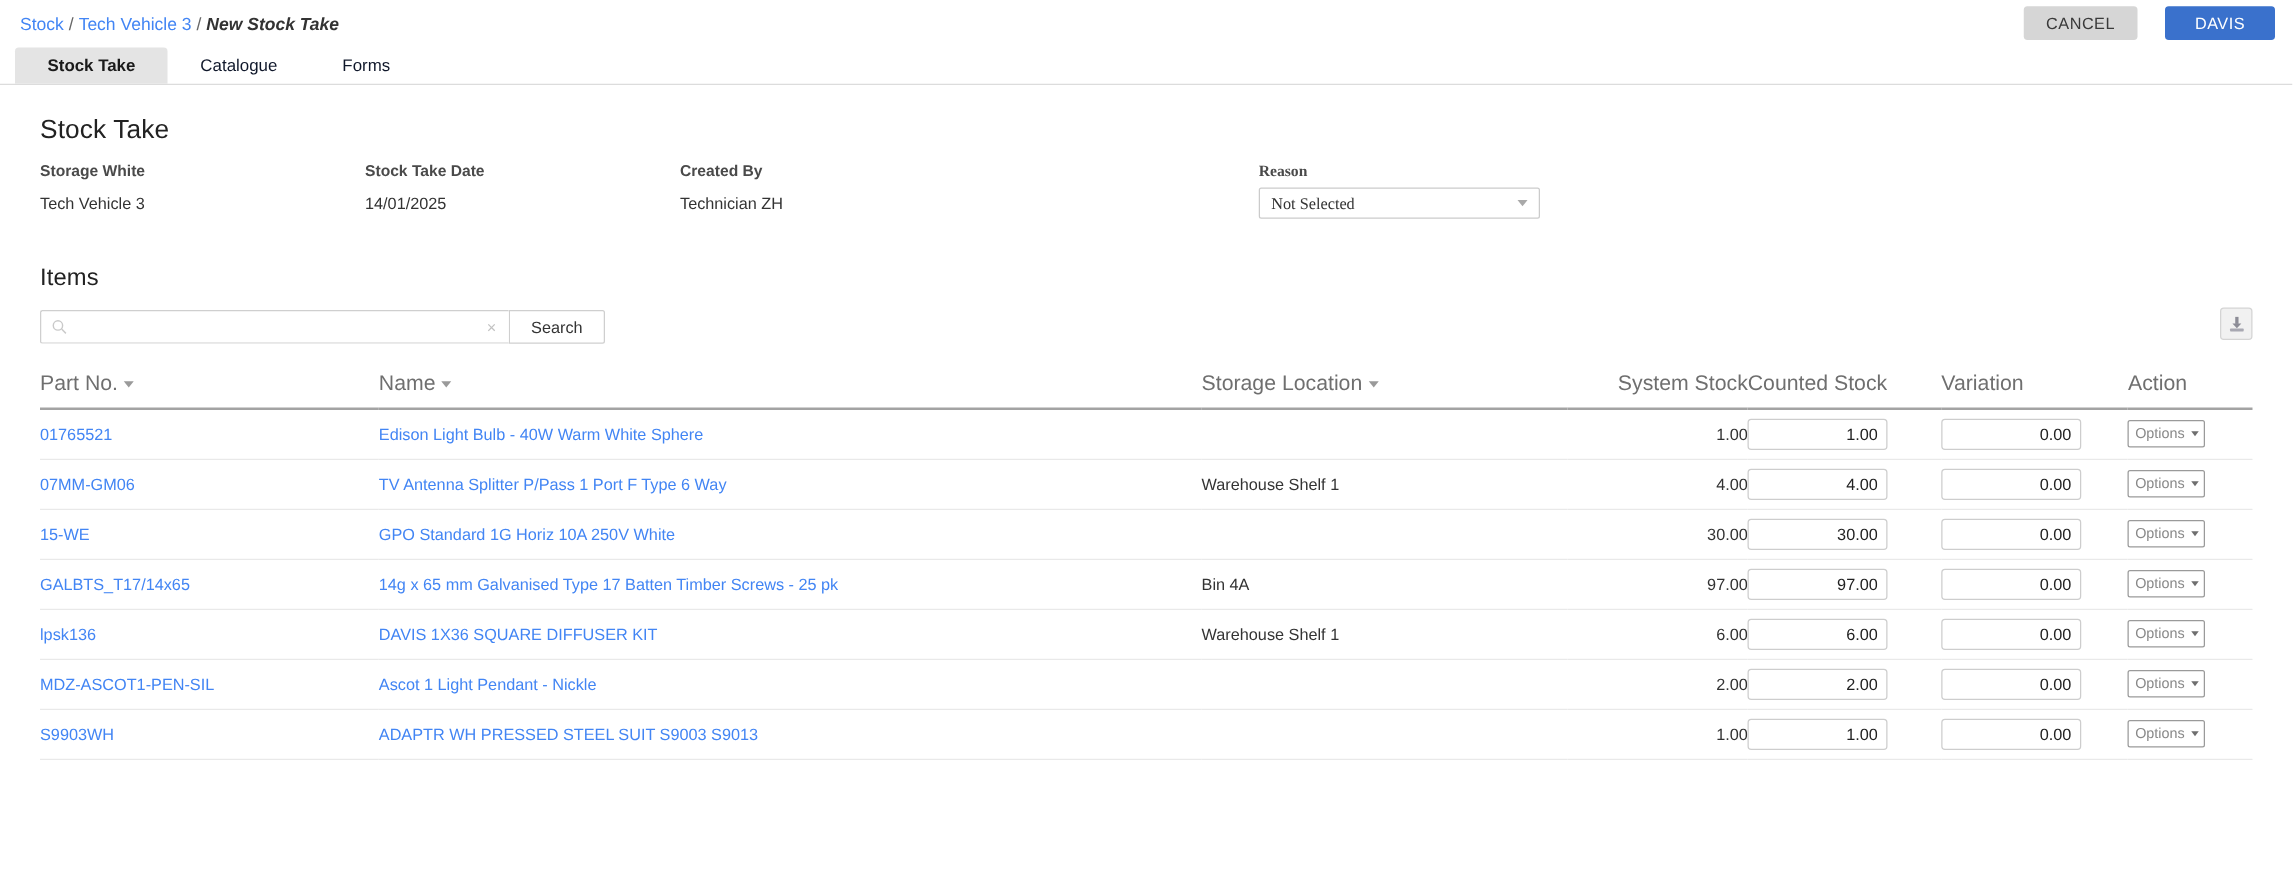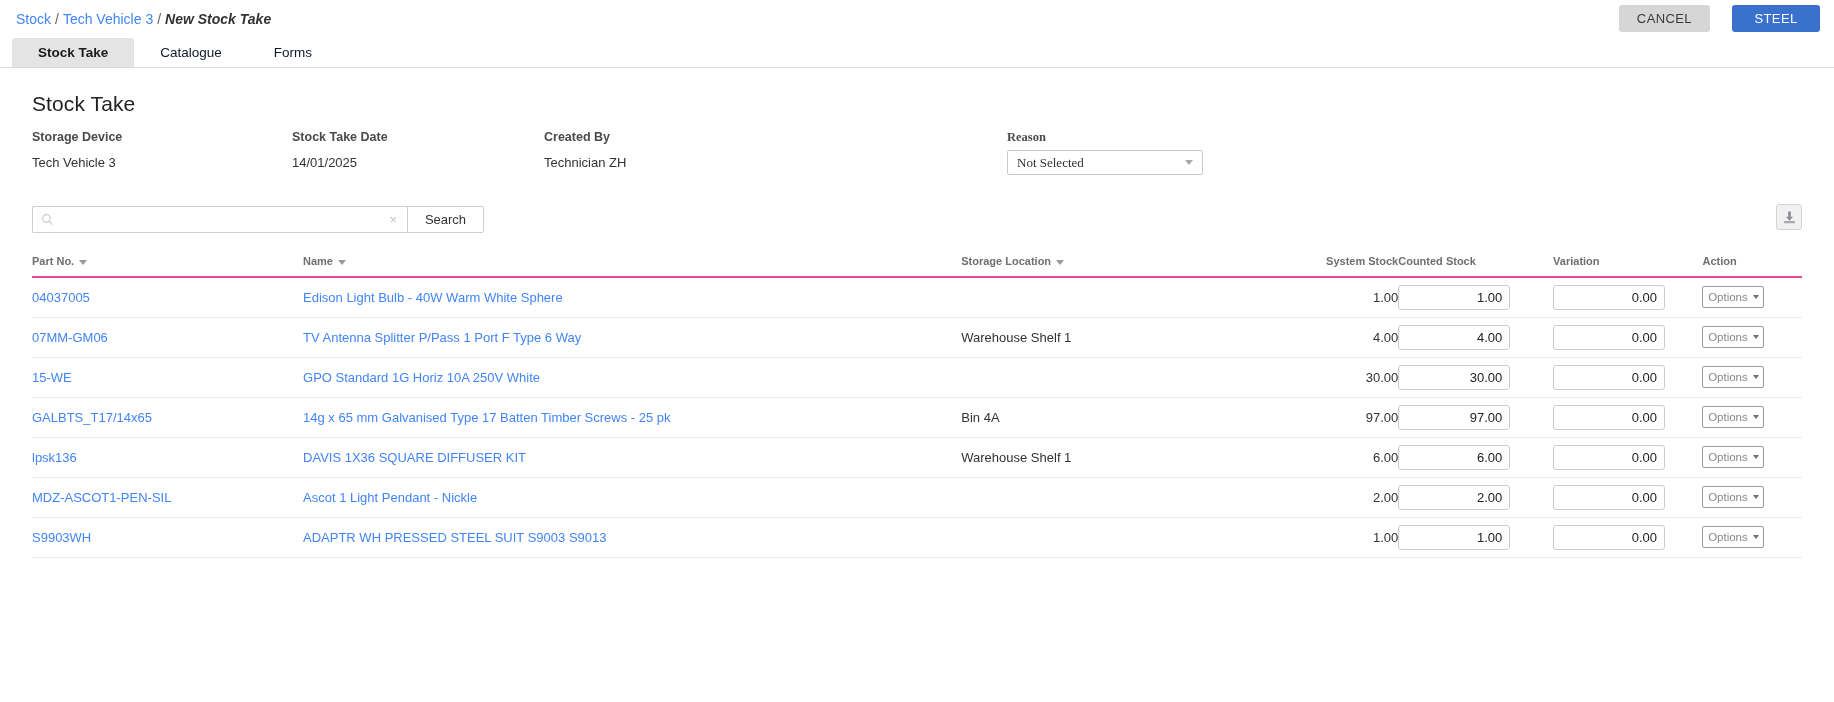--- a/index.html
+++ b/index.html
@@ -132,21 +132,21 @@
     border-radius: 2px;
     background: #fff;
     display: flex;
     align-items: center;
     padding: 0 6px 0 9px;
     font-size: 13px;
     color: #333;
     cursor: pointer;
     position: relative;
   }
-  .select.wide { width: 196px; }
+  .select.wide { width: 225px; }
   .select .caret {
     position: absolute;
     right: 9px;
     width: 0; height: 0;
     border-left: 4px solid transparent;
     border-right: 4px solid transparent;
     border-top: 5px solid #a9a9a9;
   }
 
   
@@ -216,26 +216,26 @@
   }
 
   
   table.items {
     width: 100%;
     border-collapse: collapse;
     margin-top: 22px;
     table-layout: fixed;
   }
   table.items thead th {
-    font-size: 11px;
-    font-weight: bold;
+    font-size: 17px;
+    font-weight: normal;
     color: #6f6f6f;
     text-align: left;
     padding: 0 0 9px 0;
-    border-bottom: 2px solid #ec4899;
+    border-bottom: 2px solid #a3a3a3;
     white-space: nowrap;
   }
   table.items thead th.num { text-align: right; }
   th .sort-caret {
     display: inline-block;
     margin-left: 5px;
     width: 0; height: 0;
     border-left: 4px solid transparent;
     border-right: 4px solid transparent;
     border-top: 5px solid #9a9a9a;
@@ -304,38 +304,38 @@
 </style>
 </head>
 <body>
 
 <div class="topbar">
   <div class="breadcrumb">
     <a>Stock</a><span class="sep">/</span><a>Tech Vehicle 3</a><span class="sep">/</span><span class="current">New Stock Take</span>
   </div>
   <div class="topbar-actions">
     <button class="btn btn-cancel">CANCEL</button>
-    <button class="btn btn-save">STEEL</button>
+    <button class="btn btn-save">DAVIS</button>
   </div>
 </div>
 
 <div class="tabs">
   <div class="tab active">Stock Take</div>
   <div class="tab">Catalogue</div>
   <div class="tab">Forms</div>
 </div>
 
 <div class="content">
 
   <h2 class="section-title">Stock Take</h2>
 
   <div class="meta-row">
 
     <div class="meta-field f-storage">
-      <div class="meta-label">Storage Device</div>
+      <div class="meta-label">Storage White</div>
       <div class="meta-value">Tech Vehicle 3</div>
     </div>
 
     <div class="meta-field f-date">
       <div class="meta-label">Stock Take Date</div>
       <div class="meta-value">14/01/2025</div>
     </div>
 
     <div class="meta-field f-creator">
       <div class="meta-label">Created By</div>
@@ -346,20 +346,23 @@
     <div class="meta-field f-reason">
       <div class="meta-label">Reason</div>
       <div class="select wide">
         <span>Not Selected</span>
         <span class="caret"></span>
       </div>
     </div>
 
   </div>
 
+  <div class="items-head">
+    <h3 class="section-title">Items</h3>
+  </div>
 
   <div class="search-row">
     <div class="search-box">
       <svg class="search-icon" viewBox="0 0 16 16">
         <circle cx="6.6" cy="6.6" r="4.6" fill="none" stroke="#8a8a8a" stroke-width="1.4"></circle>
         <line x1="10.2" y1="10.2" x2="14.4" y2="14.4" stroke="#8a8a8a" stroke-width="1.4"></line>
       </svg>
       <input class="search-input" type="text" placeholder="" style="">
       <span class="clear-x">×</span>
     </div>
@@ -387,21 +390,21 @@
           <span>Storage Location</span><span class="sort-caret"></span>
         </th>
         <th class="col-sys num">System Stock</th>
         <th class="col-count">Counted Stock</th>
         <th class="col-var">Variation</th>
         <th class="col-action">Action</th>
       </tr>
     </thead>
     <tbody id="items-body">
         <tr>
-          <td class="link"><a>04037005</a></td>
+          <td class="link"><a>01765521</a></td>
           <td class="link"><a>Edison Light Bulb - 40W Warm White Sphere</a></td>
           <td class="loc"></td>
           <td class="num">1.00</td>
           <td class="input-cell"><input class="cell-input" value="1.00" style=""></td>
           <td class="input-cell"><input class="cell-input" readonly="" value="0.00" style=""></td>
           <td><button class="options-btn">
               <span>Options</span>
               <span class="caret2"></span>
             </button></td>
         </tr>

